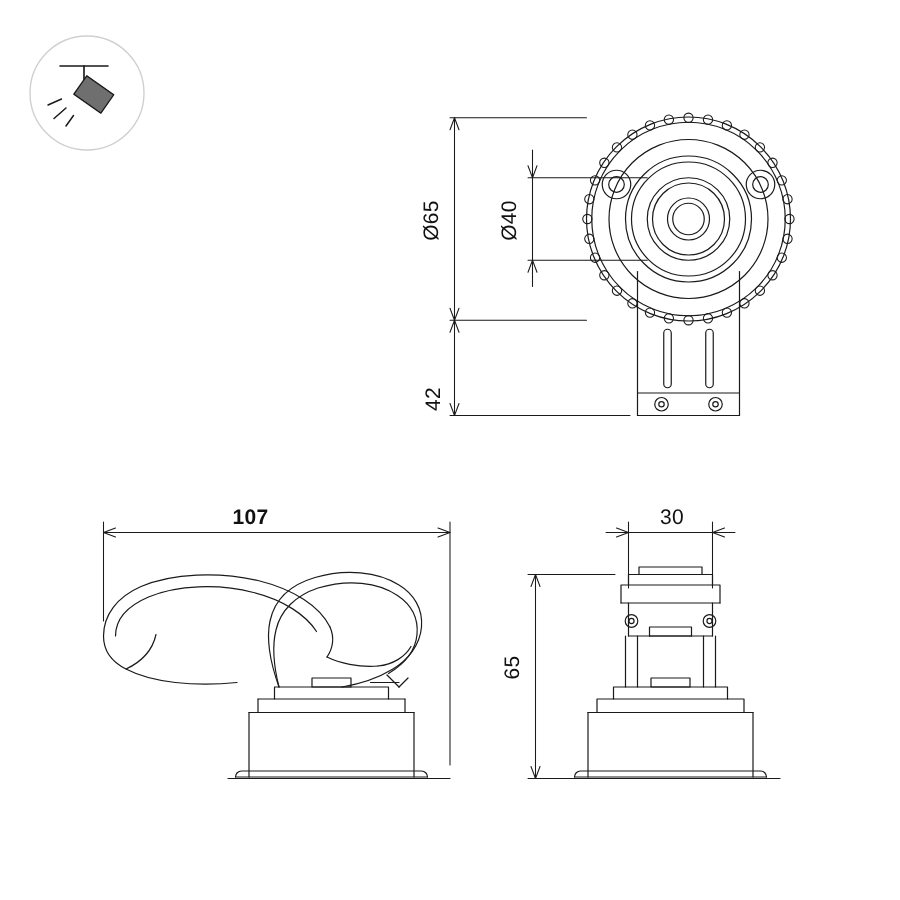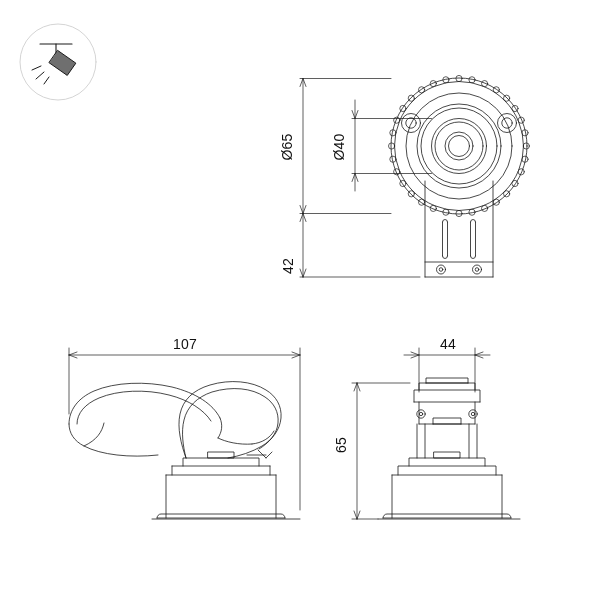--- a/index.html
+++ b/index.html
@@ -236,19 +236,19 @@
 
     </g>
   </svg>
 
   <div class="dim-label rot" style="left:264px;top:139px;width:46px;text-align:center;">Ø65</div>
 
   <div class="dim-label rot" style="left:316px;top:139px;width:46px;text-align:center;">Ø40</div>
 
   <div class="dim-label rot" style="left:268px;top:258px;width:40px;text-align:center;">42</div>
 
-  <div class="dim-label" style="left:163px;top:336px;width:44px;text-align:center;">107</div>
-
-  <div class="dim-label" style="left:432px;top:336px;width:32px;text-align:center;">44</div>
+  <div class="dim-label" style="left:145px;top:336px;width:44px;text-align:center;font-weight:bold;">107</div>
+
+  <div class="dim-label" style="left:432px;top:336px;width:32px;text-align:center;">30</div>
 
   <div class="dim-label rot" style="left:321px;top:437px;width:40px;text-align:center;">65</div>
 
 </div>
 
 </body></html>

